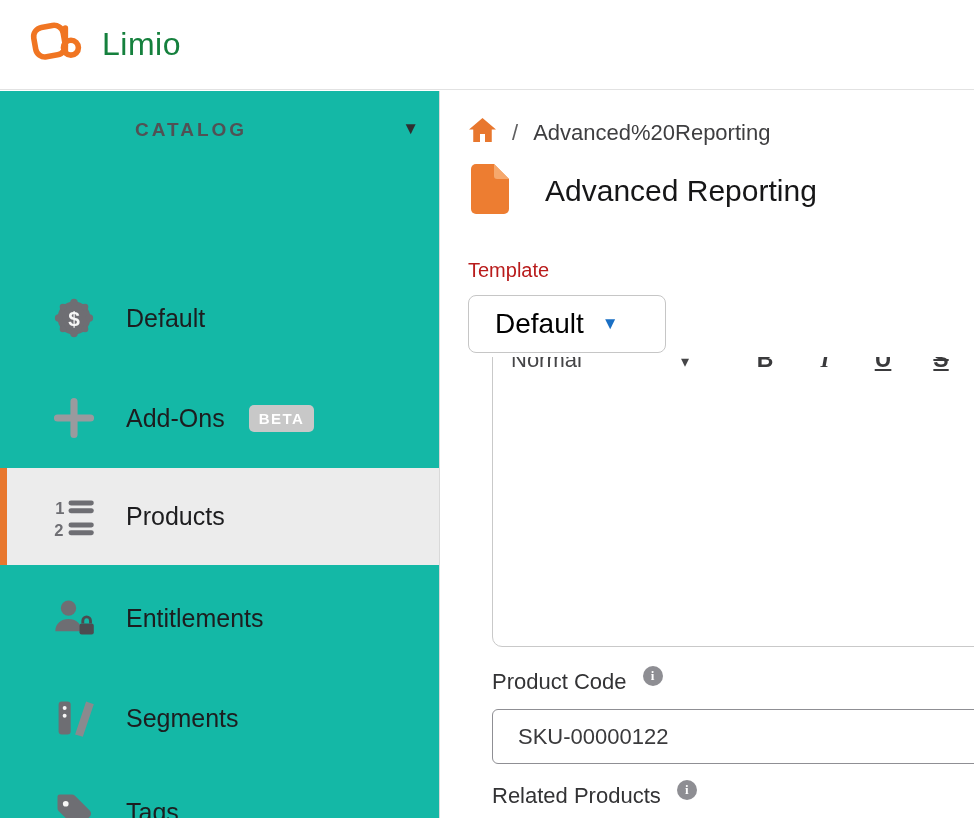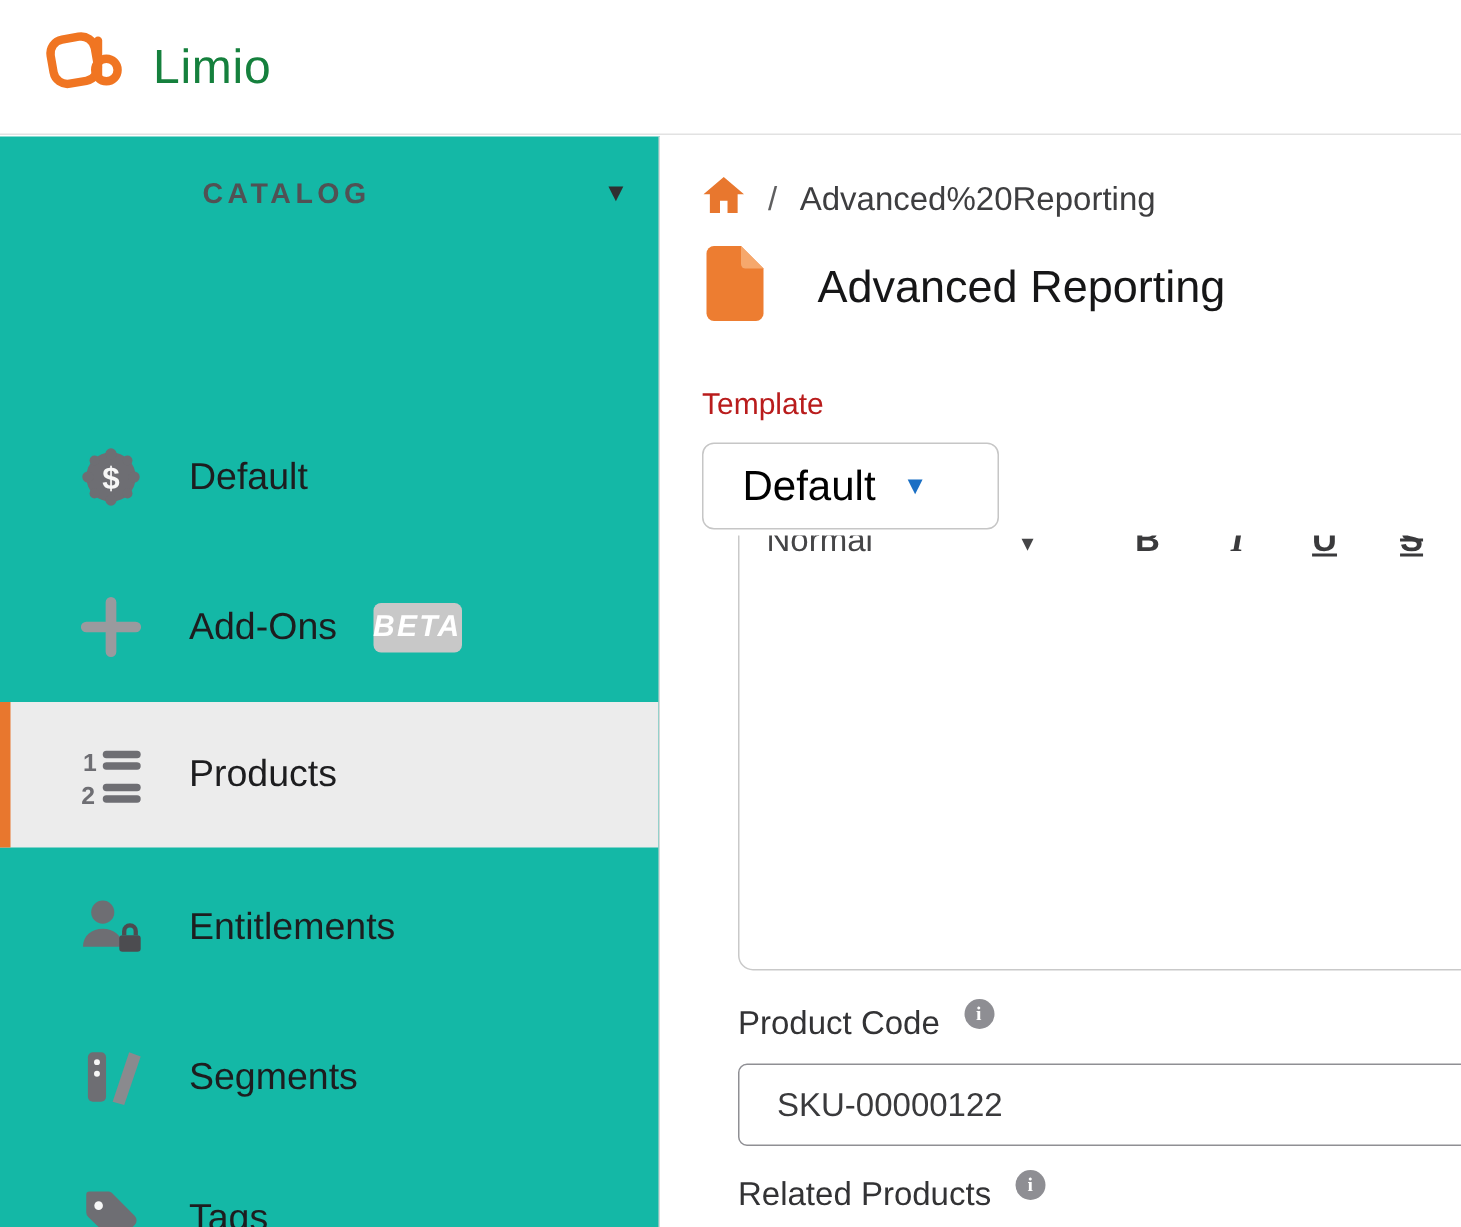--- a/index.html
+++ b/index.html
@@ -18,22 +18,22 @@
   .catalog-row { position:absolute; top:20px; left:0; right:0; height:44px; }
   .catalog-label { position:absolute; left:135px; top:8px; font-size:19px; font-weight:700;
                    color:#515154; letter-spacing:3px; }
   .catalog-chevron { position:absolute; right:20px; top:8px; font-size:17px; color:#2f2f31; cursor:pointer; }
   .srow { position:absolute; left:0; right:0; height:100px; display:flex; align-items:center;
           padding-left:52px; cursor:pointer; }
   .srow .sicon { width:44px; height:44px; margin-right:30px; flex:0 0 44px; }
   .srow .slabel { font-size:25px; color:#1d1d1f; }
   .srow.selected { background:#ececec; }
   .sel-bar { position:absolute; left:0; top:0; bottom:0; width:7px; background:#E8772E; }
-  .beta-badge { margin-left:24px; background:#c8c8c8; color:#fff; font-size:20px; font-weight:700;
-                letter-spacing:1.5px; padding:5px 0; border-radius:5px;font-style:italic; }
+  .beta-badge { margin-left:24px; background:#c8c8c8; color:#fff; font-size:15px; font-weight:700;
+                letter-spacing:1.5px; padding:5px 10px; border-radius:5px; }
 
   
   .main { position:absolute; top:91px; left:441px; right:0; bottom:0; background:#fff; }
   .breadcrumb { position:absolute; top:26px; left:27px; display:flex; align-items:center; gap:15px; }
   .crumb-sep { font-size:22px; color:#5f5f60; }
   .crumb-current { font-size:22px; color:#3e3e40; }
   .title-row { position:absolute; top:72px; left:27px; display:flex; align-items:center; gap:35px; }
   .page-title { font-size:30px; font-weight:500; color:#161617; }
 
   .template-label { position:absolute; top:168px; left:27px; font-size:20px; color:#b91c1c; z-index:5; }

